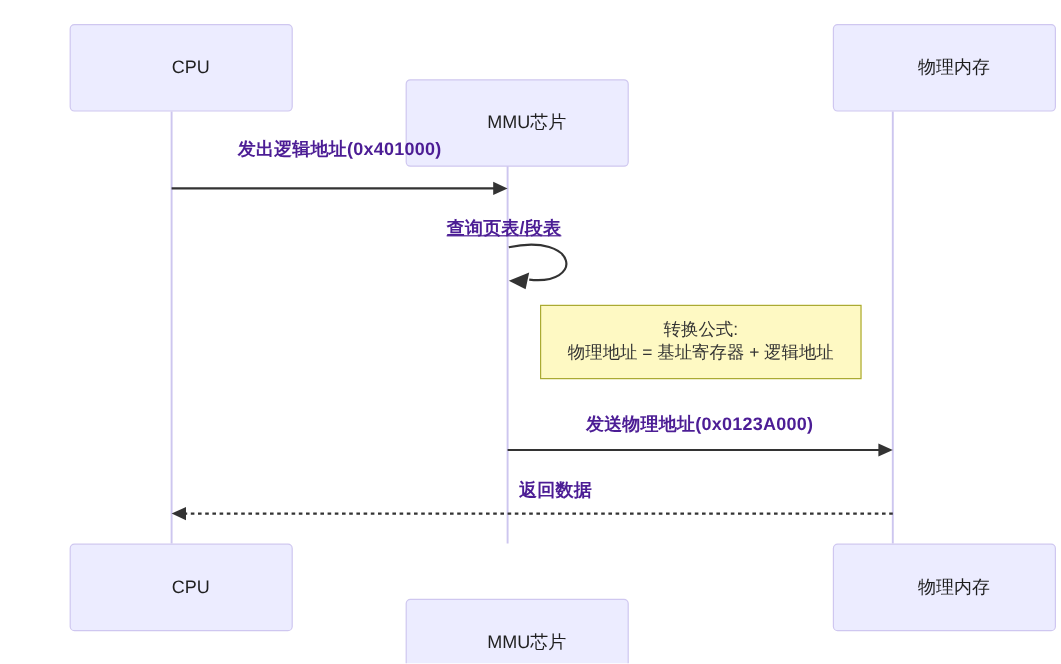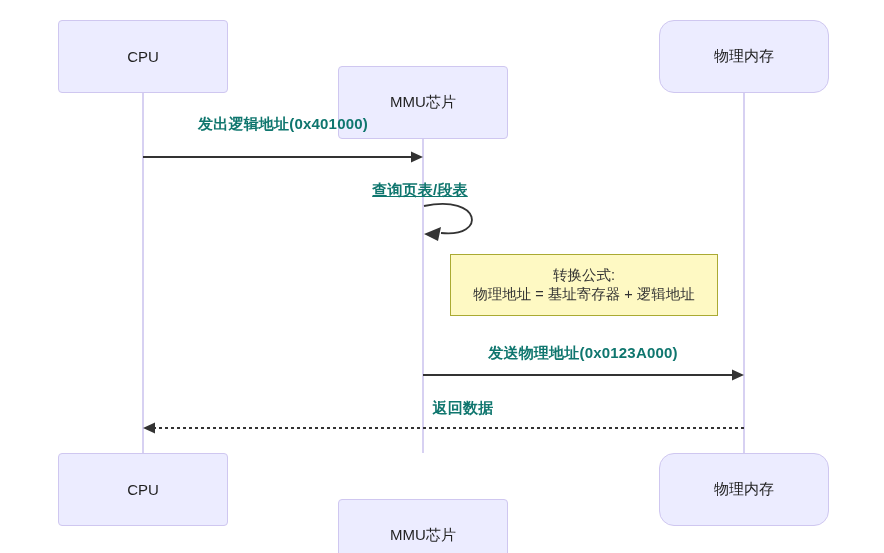--- a/index.html
+++ b/index.html
@@ -14,27 +14,28 @@
   .actor-box{
     position:absolute;
     width:168px;height:71px;
     background:#ECECFF;
     border:1px solid #cfc7f0;
     border-radius:4px;
     display:flex;align-items:center;justify-content:center;
     font-size:15px;color:#1f1f1f;
     z-index:2;
     box-sizing:content-box;
+    padding-left:16px;
   }
-  .a-col0{left:58px;} .a-col1{left:338px;margin-top:46px;} .a-col2{left:659px;border-radius:15px;}
+  .a-col0{left:58px;} .a-col1{left:338px;margin-top:46px;} .a-col2{left:694px;}
   .a-top{top:20px;} .a-bottom{top:453px;}
   .msg-label{
     position:absolute;
     transform:translateX(-50%);
-    font-size:15px;font-weight:700;color:#0f766e;
+    font-size:15px;font-weight:700;color:#4c1d95;
     white-space:nowrap;
     z-index:2;
     letter-spacing:0.2px;
   }
   .note-box{
     position:absolute;
     left:450px;top:254px;width:266px;height:60px;
     background:#fef9c3;
     border:1px solid #aaaa33;
     display:flex;flex-direction:column;align-items:center;justify-content:center;

